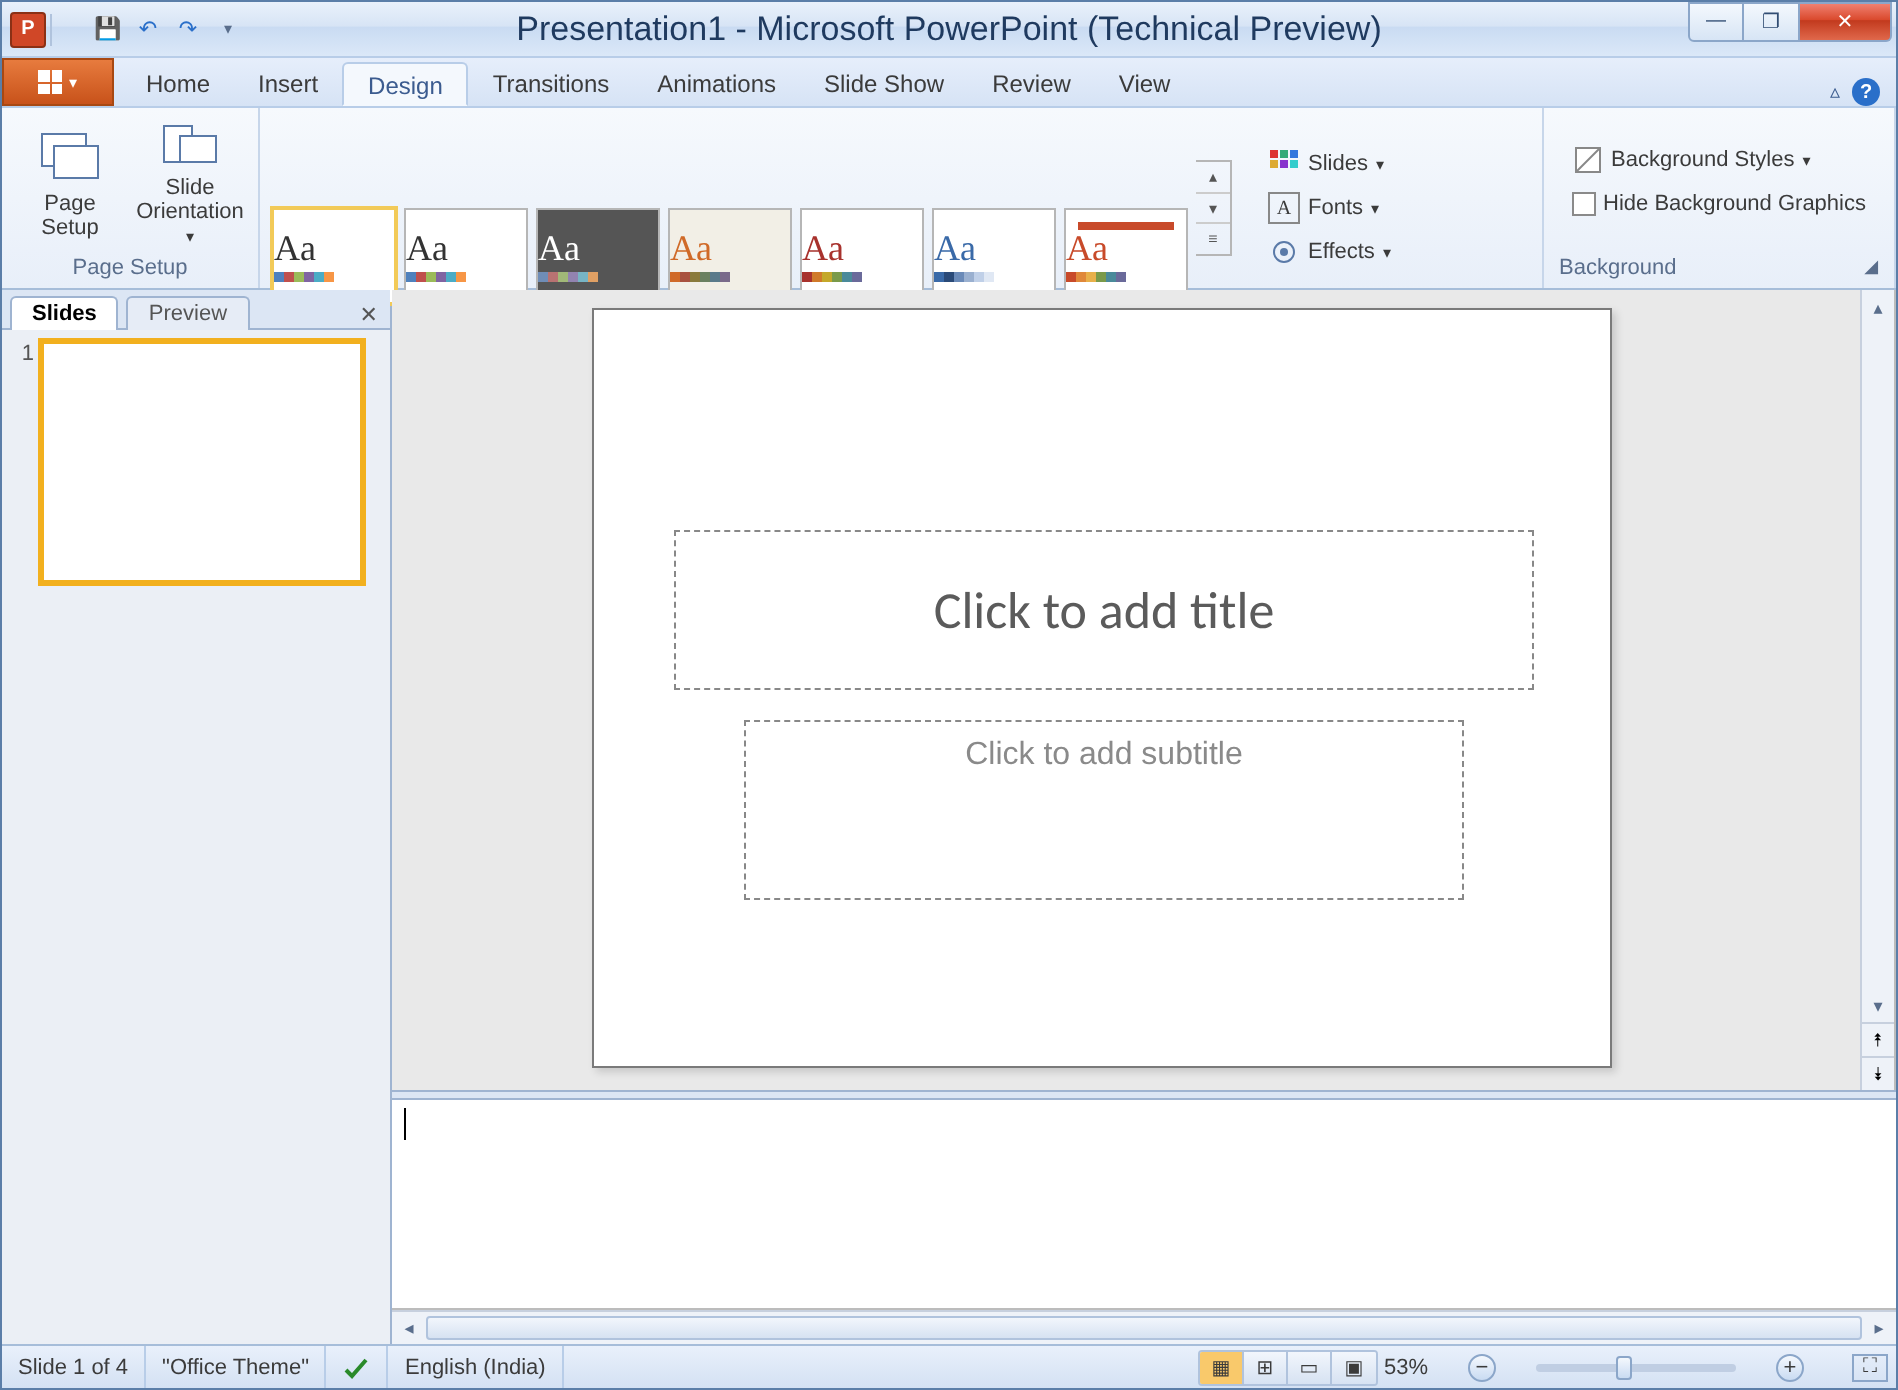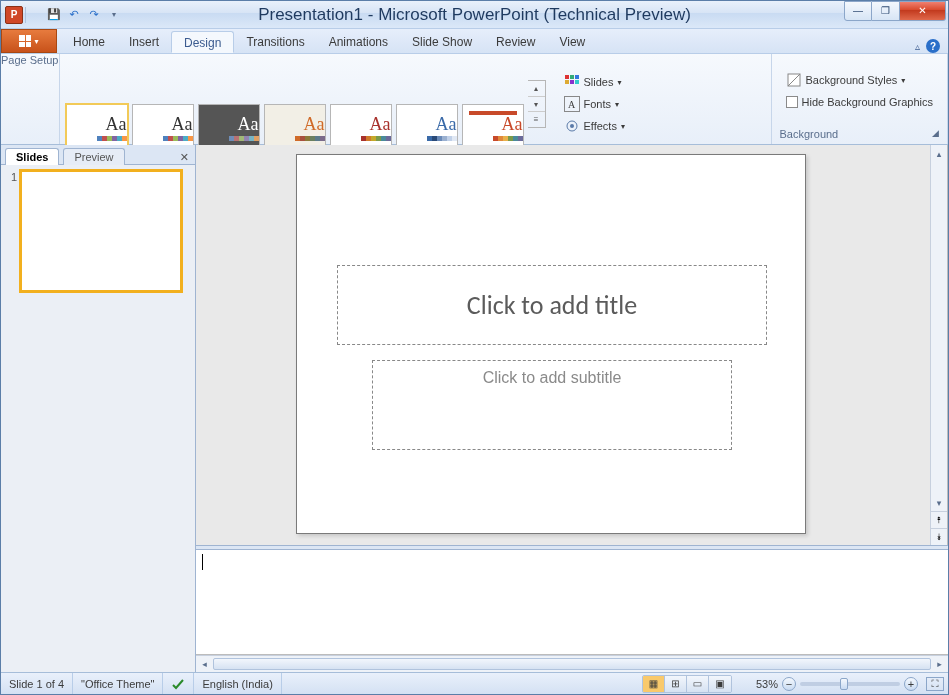--- a/index.html
+++ b/index.html
@@ -31,21 +31,21 @@
 .ribbon { height:92px; background:linear-gradient(#f6f9fd,#e8eff9); border-top:1px solid #b8cde8; border-bottom:1px solid #a6bdd9; display:flex; }
 .ribbon-group { display:flex; flex-direction:column; border-right:1px solid #c7d6ea; }
 .ribbon-group .content { flex:1; display:flex; align-items:center; padding:2px 6px; gap:4px;}
 .ribbon-group .label { height:16px; font-size:11px; color:#5a6e8c; text-align:center; padding-bottom:1px;}
 .big-btn { display:flex; flex-direction:column; align-items:center; justify-content:center; width:56px; height:68px; font-size:11px; color:#3b3b3b; text-align:center; line-height:1.1; gap:2px; border:1px solid transparent; border-radius:3px; }
 .big-icon { width:32px; height:32px; display:flex; align-items:center; justify-content:center; }
 .caret { font-size:8px; }
 
 
 .themes-gallery { display:flex; align-items:center; gap:4px; }
-.theme-thumb { width:62px; height:48px; border:1px solid #b6b6b6; background:#fff; display:flex; flex-direction:column; align-items:flex-end; justify-content:center; gap:3px; position:relative;margin-top:48px;}
+.theme-thumb { width:62px; height:48px; border:1px solid #b6b6b6; background:#fff; display:flex; flex-direction:column; align-items:flex-start; justify-content:center; gap:3px; position:relative;margin-top:48px;}
 .theme-thumb.selected { outline:2px solid #f2ca58; outline-offset:-1px; background:#fdf1cf; }
 .theme-thumb .aa { font-family:"Times New Roman",serif; font-size:18px; line-height:1; }
 .theme-thumb .swatches { display:flex; gap:0; }
 .theme-thumb .swatches span { width:5px; height:5px; }
 .gallery-more { width:18px; height:48px; border:1px solid #b6b6b6; border-left:none; display:flex; flex-direction:column; }
 .gallery-more div{flex:1; display:flex; align-items:center; justify-content:center; font-size:8px; color:#555; border-bottom:1px solid #ccc;}
 .gallery-more div:last-child{border-bottom:none;}
 
 
 .stack { display:flex; flex-direction:column; gap:2px; padding:2px 4px; }
@@ -90,21 +90,21 @@
 
 
 .status { height:22px; background:linear-gradient(#e9f0fb,#d4e1f3); border-top:1px solid #a6bdd9; display:flex; align-items:center; font-size:11px; color:#3b3b3b;}
 .status .cell{ padding:0 8px; height:100%; display:flex; align-items:center; border-right:1px solid #b8cde8;}
 .status .spell-ico{width:14px;height:14px;display:flex;align-items:center;justify-content:center;}
 .status-right{margin-left:auto; display:flex; align-items:center; gap:0; padding-right:4px;}
 .view-btns{display:flex; border:1px solid #b0c3dd; border-radius:2px; overflow:hidden;}
 .view-btn{width:22px; height:16px; display:flex; align-items:center; justify-content:center; background:linear-gradient(#f2f6fc,#d6e2f2); font-size:10px; border-right:1px solid #b0c3dd;}
 .view-btn:last-child{border-right:none;}
 .view-btn.active{background:#f9c96b;}
-.zoom{display:flex; align-items:center; gap:4px; margin-left:24px;}
+.zoom{display:flex; align-items:center; gap:20px; margin-left:3px;}
 .zoom .slider{width:100px; height:4px; background:#c0cee3; position:relative; border-radius:2px;}
 .zoom .slider .knob{position:absolute; left:40px; top:-4px; width:8px; height:12px; background:linear-gradient(#f4f8fd,#c9dbf2); border:1px solid #8ba6c9; border-radius:2px;}
 .zoom .btn{width:14px;height:14px;border:1px solid #8ba6c9;border-radius:7px;display:flex;align-items:center;justify-content:center;font-size:11px;background:linear-gradient(#f4f8fd,#c9dbf2);}
 .zoom .fit{width:18px;height:14px;border:1px solid #8ba6c9;display:flex;align-items:center;justify-content:center;font-size:10px;margin-left:4px;}
 </style>
 </head>
 <body>
 
 <div class="window">
 
@@ -147,20 +147,42 @@
     <div class="tab">View</div>
     <div class="tabs-right">
       <span style="font-size:10px;">▵</span>
       <span class="help-icon">?</span>
     </div>
   </div>
 
   <div class="ribbon">
 
     <div class="ribbon-group">
+      <div class="content">
+        <div class="big-btn">
+          <div class="big-icon">
+            <svg width="30" height="24">
+                <rect x="1" y="1" width="22" height="16" fill="#fff" stroke="#5a7aa8"></rect>
+                <rect x="7" y="7" width="22" height="16" fill="#fff" stroke="#5a7aa8"></rect>
+              </svg>
+          </div>
+          <span style="white-space:pre-line;">Page
+Setup</span>
+        </div>
+        <div class="big-btn">
+          <div class="big-icon">
+            <svg width="30" height="24">
+                <rect x="2" y="3" width="14" height="18" fill="#fff" stroke="#5a7aa8"></rect>
+                <rect x="10" y="8" width="18" height="13" fill="#fff" stroke="#5a7aa8"></rect>
+              </svg>
+          </div>
+          <span style="white-space:pre-line;"><span>Slide
+Orientation</span> <span class="caret">▾</span></span>
+        </div>
+      </div>
       <div class="label">Page Setup</div>
     </div>
 
     <div class="ribbon-group" style="flex:1;">
       <div class="content">
         <div class="themes-gallery" id="themes-gallery">
             <div class="theme-thumb selected" style="background: rgb(255, 255, 255);">
               <div class="aa" style="color:#333333">Aa</div>
               <div class="swatches">
                 <span style="background:#4f81bd"></span>

